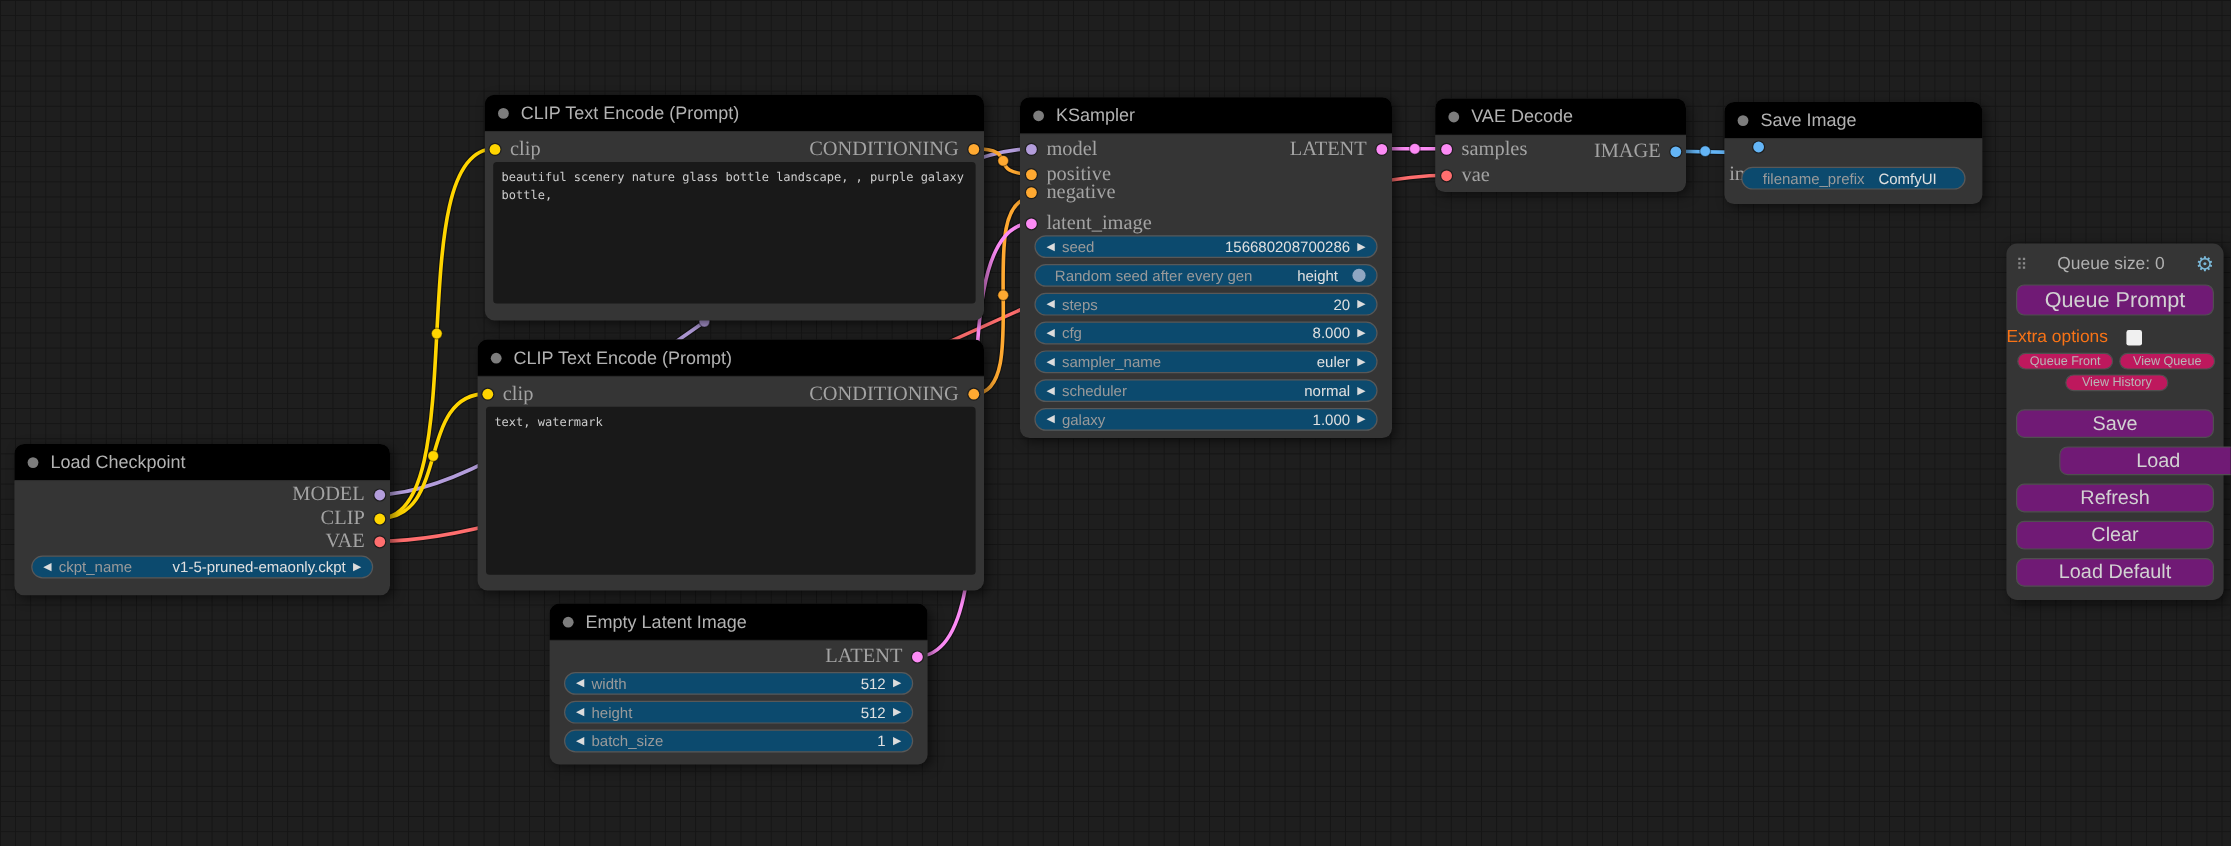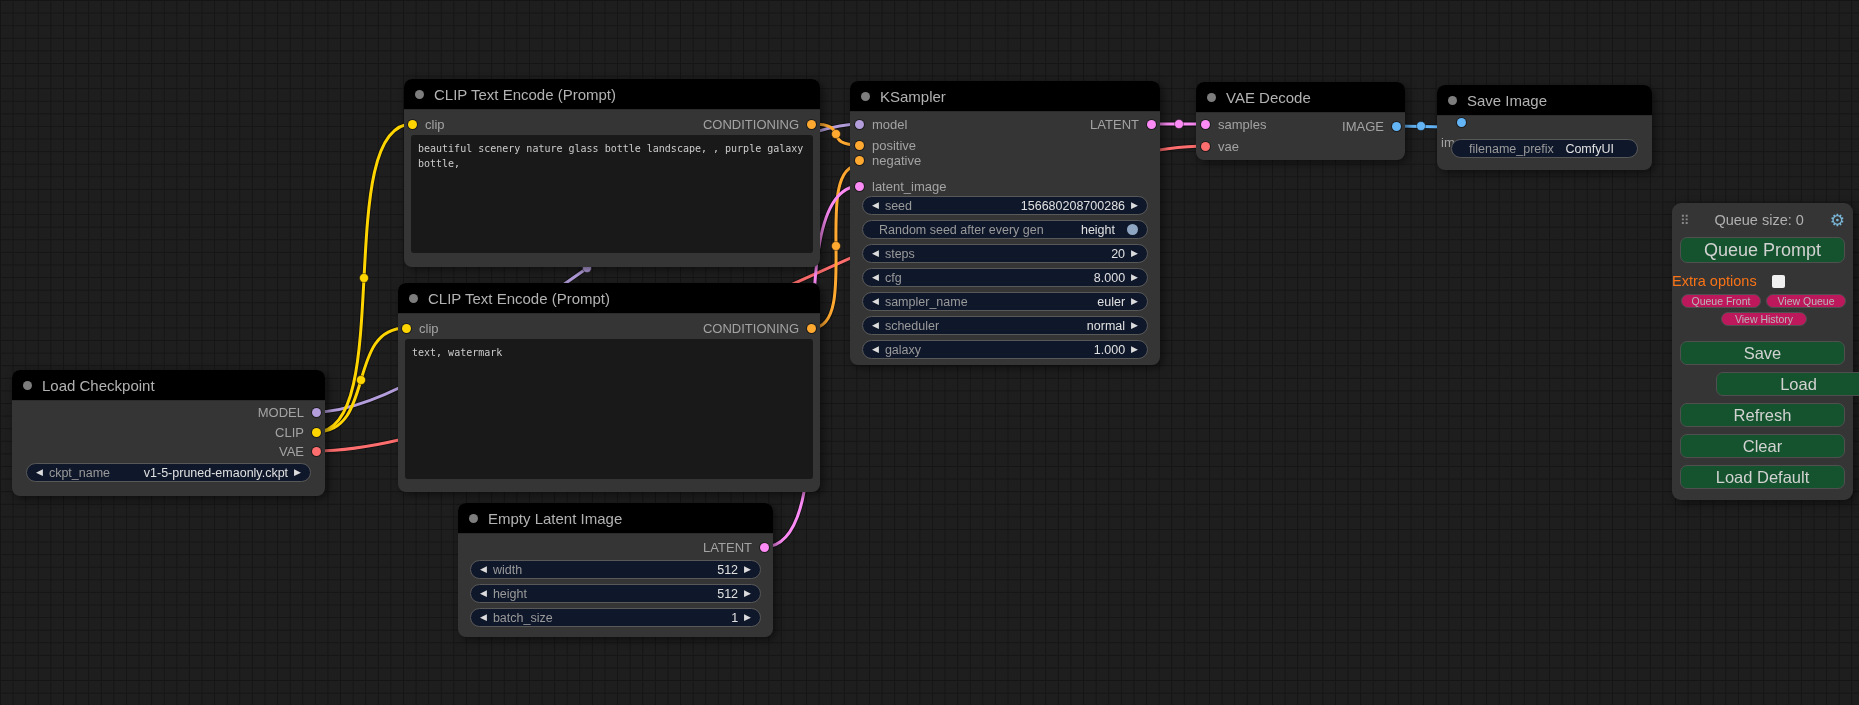--- a/index.html
+++ b/index.html
@@ -17,25 +17,25 @@
   .node{
     position:absolute;z-index:2;background:#353535;border-radius:8px;
     box-shadow:3px 3px 9px rgba(0,0,0,.5);color:#b5b5b5;
   }
   .node-title{
     height:30px;display:flex;align-items:center;gap:10px;padding:0 11px;
     border-bottom:1px solid #2c2c2c;font-size:15px;color:#b2b2b2;
     border-radius:8px 8px 0 0;background:#000000;
   }
   .collapse-dot{width:9px;height:9px;border-radius:50%;background:#7d7d7d;flex:0 0 auto;}
-  .port-row{position:absolute;display:flex;align-items:center;gap:8px;height:18px;font-size:13px;color:#a3a3a3;}
+  .port-row{position:absolute;display:flex;align-items:center;gap:8px;height:18px;font-size:17px;color:#a3a3a3;font-family:Liberation Serif, serif;}
   .port-row.right{flex-direction:row-reverse;}
   .port-dot{width:9px;height:9px;border-radius:50%;flex:0 0 auto;box-shadow:0 0 0 1px rgba(0,0,0,.45);}
   .widget{
-    position:absolute;height:19px;border-radius:10px;background:#0f172a;
+    position:absolute;height:19px;border-radius:10px;background:#0c4a6e;
     border:1px solid #585858;display:flex;align-items:center;
     padding:0 9px;font-size:12.5px;box-sizing:border-box;gap:6px;
   }
   .widget .wname{color:#9a9a9a;white-space:nowrap;}
   .widget .wvalue{color:#e0e0e0;margin-left:auto;white-space:nowrap;}
   .widget .arrow{color:#dcdcdc;font-size:9px;line-height:1;flex:0 0 auto;}
   .widget .toggle{width:11px;height:11px;border-radius:50%;background:#8fa6c2;margin-left:6px;flex:0 0 auto;}
   .textarea{
     position:absolute;background:#191919;border-radius:3px;padding:6px 7px;
     font-family:"DejaVu Sans Mono", monospace;font-size:10px;line-height:1.5;
@@ -47,21 +47,21 @@
     background:#353535;border-radius:9px;box-shadow:3px 3px 10px rgba(0,0,0,.55);
     box-sizing:border-box;
   }
   #queue-panel .qheader{
     display:flex;align-items:center;height:26px;padding:4px 8px 0 8px;color:#b0b0b0;font-size:14.5px;
   }
   .drag-handle{color:#8a8a8a;font-size:13px;letter-spacing:-1px;}
   .qtitle{flex:1;text-align:center;}
   .gear{font-size:17px;line-height:1;}
   .qbtn{
-    position:absolute;left:8px;width:165px;height:24px;background:#14532d;border:1px solid #4f4f4f;
+    position:absolute;left:8px;width:165px;height:24px;background:#701a75;border:1px solid #4f4f4f;
     border-radius:7px;color:#d2d2d2;font-size:16.5px;display:flex;align-items:center;justify-content:center;
     box-sizing:border-box;
   }
   .qbtn.big{height:26px;font-size:18px;}
   .qsmall{
     position:absolute;height:14px;background:#be185d;border:1px solid #4f4f4f;border-radius:9px;
     color:#b8b8b8;font-size:10.5px;display:flex;align-items:center;justify-content:center;box-sizing:border-box;
   }
   .extra-row{position:absolute;left:0;top:70px;width:100%;display:flex;align-items:center;justify-content:flex-start;gap:15px;color:#f97316;font-size:14.5px;}
   .checkbox{width:13px;height:13px;background:#f0f0f0;border-radius:2px;}

